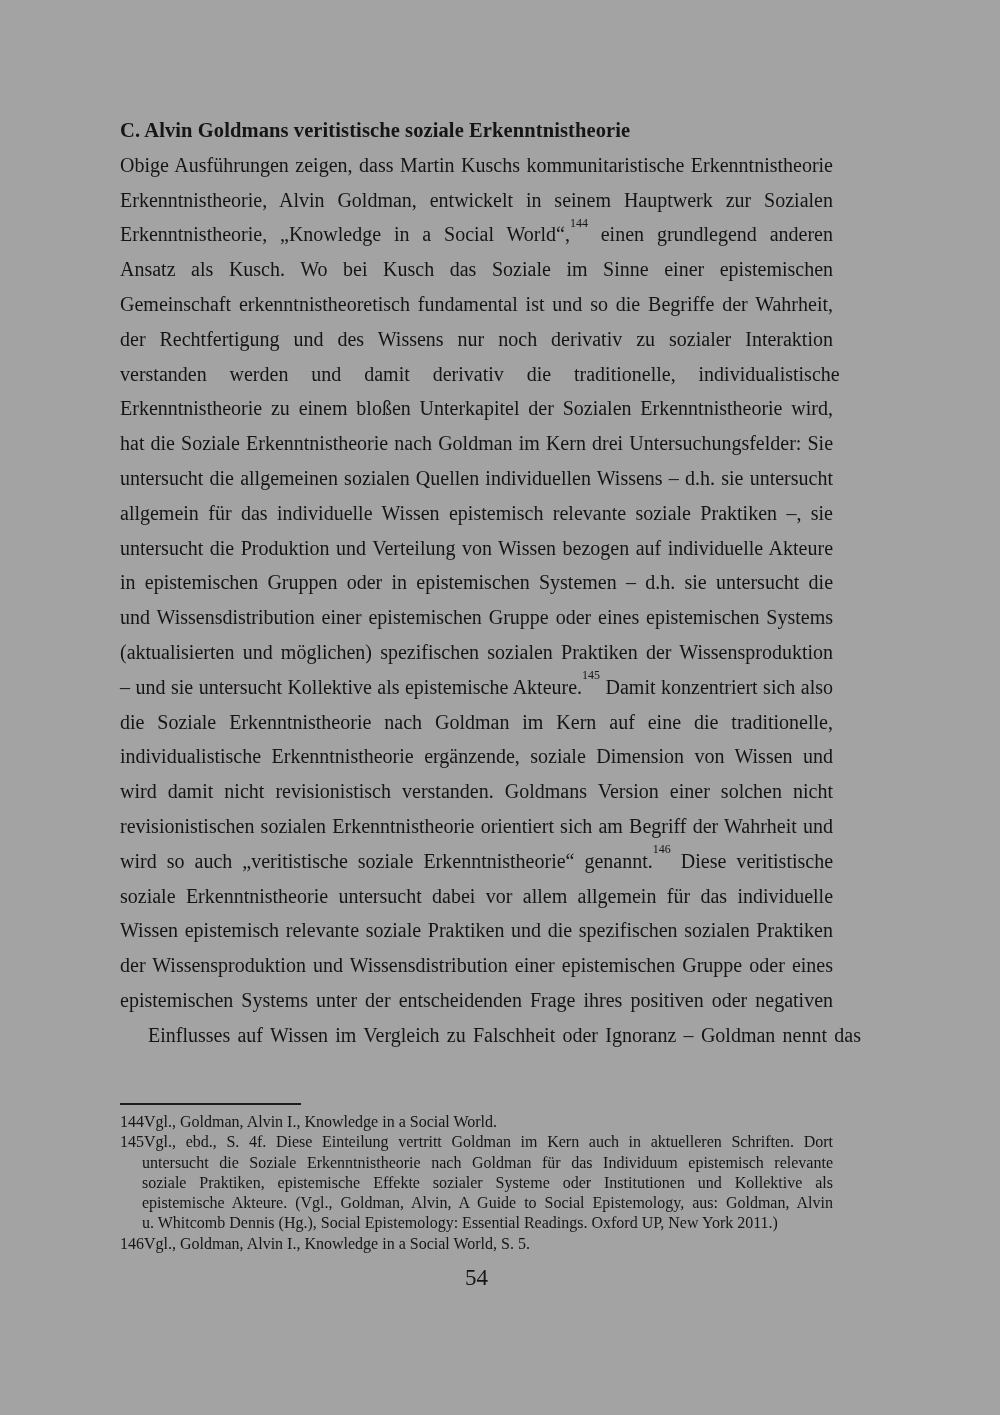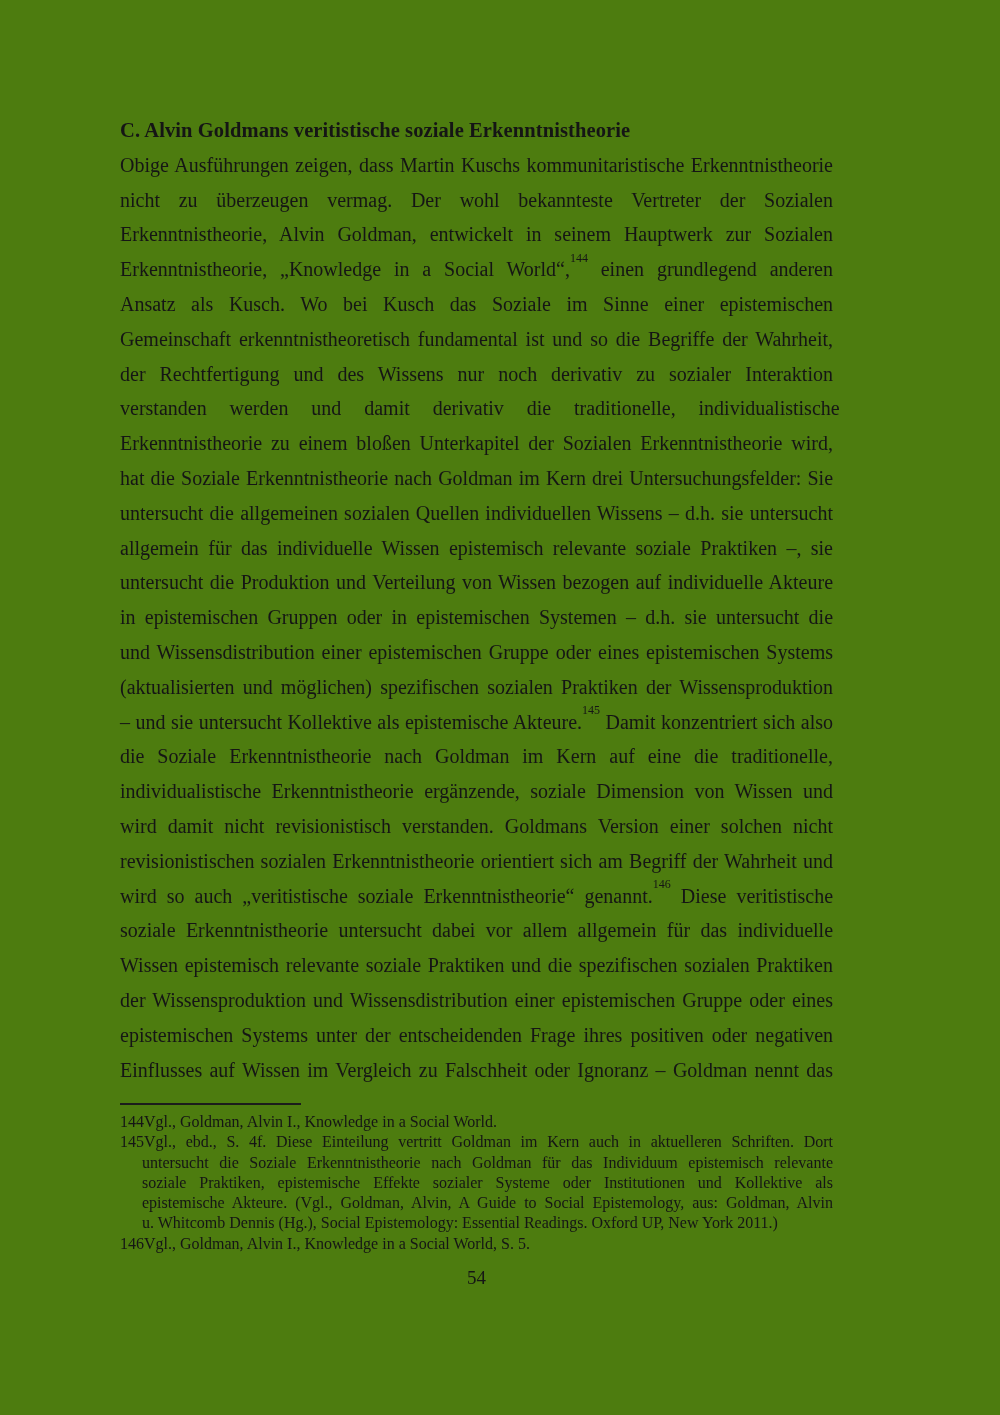--- a/index.html
+++ b/index.html
@@ -1,20 +1,20 @@
 <!DOCTYPE html>
 <html><head>
 <meta charset="utf-8">
 <style>
   html, body { margin: 0; padding: 0; background: #ffffff; }
   .sheet {
     position: relative;
     width: 1000px;
     height: 1415px;
-    background: #4d7c0f;
+    background: #a3a3a3;
     font-family: "Liberation Serif", "DejaVu Serif", serif;
     color: #151515;
     overflow: hidden;
   }
   .content {
     position: absolute;
     left: 120px;
     top: 113px;
     width: 713px;
   }
@@ -60,33 +60,32 @@
     height: 20.3px;
     white-space: nowrap;
   }
   .fn-line.indent { padding-left: 22px; }
   .page-number {
     position: absolute;
     left: 120px;
     top: 1266px;
     width: 713px;
     text-align: center;
-    font-size: 19px;
+    font-size: 23px;
     line-height: 24px;
   }
 </style>
 </head>
 <body>
 
 <div class="sheet">
   <div class="content">
     <div class="heading">C. Alvin Goldmans veritistische soziale Erkenntnistheorie</div>
     <div id="body-lines">
         <div class="body-line"><span class="fit" style="word-spacing: 1.56px; text-align: center;">Obige Ausführungen zeigen, dass Martin Kuschs kommunitaristische Erkenntnistheorie</span></div>
-        <div class="body-line"><span class="fit" style="word-spacing: 13.73px;">nicht zu überzeugen vermag. Der wohl bekannteste Vertreter der Sozialen</span></div>
         <div class="body-line"><span class="fit" style="word-spacing: 7.89px;">Erkenntnistheorie, Alvin Goldman, entwickelt in seinem Hauptwerk zur Sozialen</span></div>
         <div class="body-line"><span class="fit" style="word-spacing: 7.84px;">Erkenntnistheorie, „Knowledge in a Social World“,<sup class="fnref">144</sup> einen grundlegend anderen</span></div>
         <div class="body-line"><span class="fit" style="word-spacing: 10.57px;">Ansatz als Kusch. Wo bei Kusch das Soziale im Sinne einer epistemischen</span></div>
         <div class="body-line"><span class="fit" style="word-spacing: 2.84px;">Gemeinschaft erkenntnistheoretisch fundamental ist und so die Begriffe der Wahrheit,</span></div>
         <div class="body-line"><span class="fit" style="word-spacing: 8.99px; text-align: center;">der Rechtfertigung und des Wissens nur noch derivativ zu sozialer Interaktion</span></div>
         <div class="body-line"><span class="fit" style="word-spacing: 17.91px;">verstanden werden und damit derivativ die traditionelle, individualistische</span></div>
         <div class="body-line"><span class="fit" style="word-spacing: 3.8px;">Erkenntnistheorie zu einem bloßen Unterkapitel der Sozialen Erkenntnistheorie wird,</span></div>
         <div class="body-line"><span class="fit" style="word-spacing: 1.1px;">hat die Soziale Erkenntnistheorie nach Goldman im Kern drei Untersuchungsfelder: Sie</span></div>
         <div class="body-line"><span class="fit" style="word-spacing: 1.21px;">untersucht die allgemeinen sozialen Quellen individuellen Wissens – d.h. sie untersucht</span></div>
         <div class="body-line"><span class="fit" style="word-spacing: 4.38px;">allgemein für das individuelle Wissen epistemisch relevante soziale Praktiken –, sie</span></div>
@@ -97,21 +96,21 @@
         <div class="body-line"><span class="fit" style="word-spacing: 0.47px;">– und sie untersucht Kollektive als epistemische Akteure.<sup class="fnref">145</sup> Damit konzentriert sich also</span></div>
         <div class="body-line"><span class="fit" style="word-spacing: 7.93px;">die Soziale Erkenntnistheorie nach Goldman im Kern auf eine die traditionelle,</span></div>
         <div class="body-line"><span class="fit" style="word-spacing: 5.43px;">individualistische Erkenntnistheorie ergänzende, soziale Dimension von Wissen und</span></div>
         <div class="body-line"><span class="fit" style="word-spacing: 6.07px;">wird damit nicht revisionistisch verstanden. Goldmans Version einer solchen nicht</span></div>
         <div class="body-line"><span class="fit" style="word-spacing: 1.17px; text-align: right;">revisionistischen sozialen Erkenntnistheorie orientiert sich am Begriff der Wahrheit und</span></div>
         <div class="body-line"><span class="fit" style="word-spacing: 5.03px;">wird so auch „veritistische soziale Erkenntnistheorie“ genannt.<sup class="fnref">146</sup> Diese veritistische</span></div>
         <div class="body-line"><span class="fit" style="word-spacing: 5.36px;">soziale Erkenntnistheorie untersucht dabei vor allem allgemein für das individuelle</span></div>
         <div class="body-line"><span class="fit" style="word-spacing: 1.62px;">Wissen epistemisch relevante soziale Praktiken und die spezifischen sozialen Praktiken</span></div>
         <div class="body-line"><span class="fit" style="word-spacing: 2.07px;">der Wissensproduktion und Wissensdistribution einer epistemischen Gruppe oder eines</span></div>
         <div class="body-line"><span class="fit" style="word-spacing: 3.01px;">epistemischen Systems unter der entscheidenden Frage ihres positiven oder negativen</span></div>
-        <div class="body-line"><span class="fit" style="word-spacing: 2.27px;">Einflusses auf Wissen im Vergleich zu Falschheit oder Ignoranz – Goldman nennt das</span></div>
+        <div class="body-line"><span class="fit" style="word-spacing: 2.27px; margin-left: 28px;">Einflusses auf Wissen im Vergleich zu Falschheit oder Ignoranz – Goldman nennt das</span></div>
       </div>
   </div>
 
   <div class="fn-sep"></div>
 
   <div class="footnotes" id="footnote-lines">
       <div class="fn-line"><span class="fit">144Vgl., Goldman, Alvin I., Knowledge in a Social World.</span></div>
       <div class="fn-line"><span class="fit" style="word-spacing: 5.64px;">145Vgl., ebd., S. 4f. Diese Einteilung vertritt Goldman im Kern auch in aktuelleren Schriften. Dort</span></div>
       <div class="fn-line indent"><span class="fit" style="word-spacing: 6.54px;">untersucht die Soziale Erkenntnistheorie nach Goldman für das Individuum epistemisch relevante</span></div>
       <div class="fn-line indent"><span class="fit" style="word-spacing: 8.92px;">soziale Praktiken, epistemische Effekte sozialer Systeme oder Institutionen und Kollektive als</span></div>

